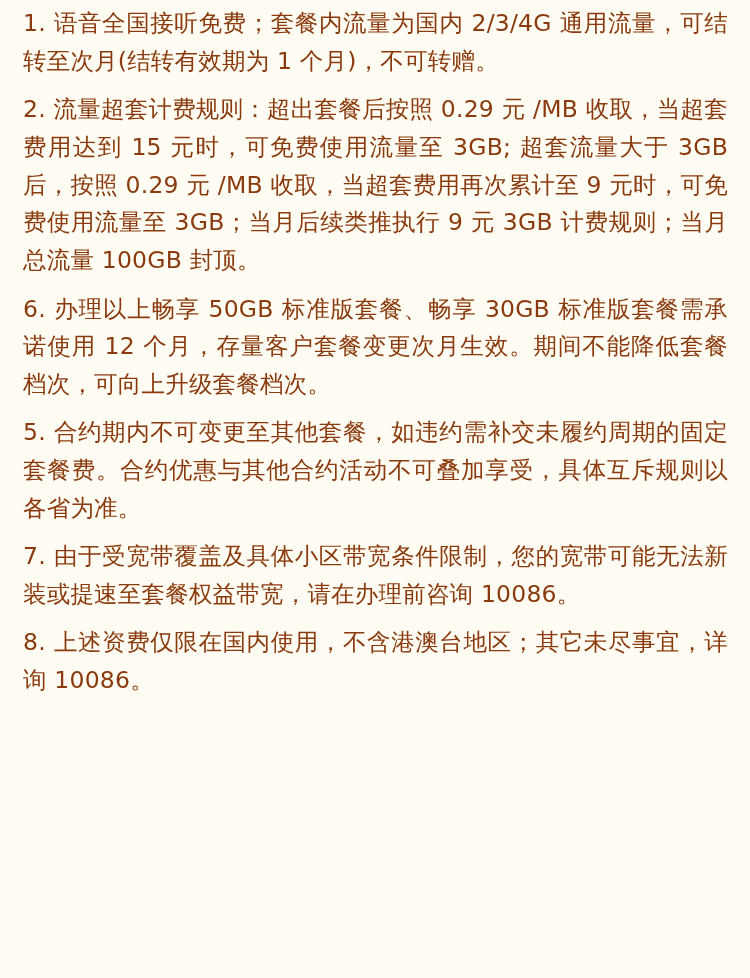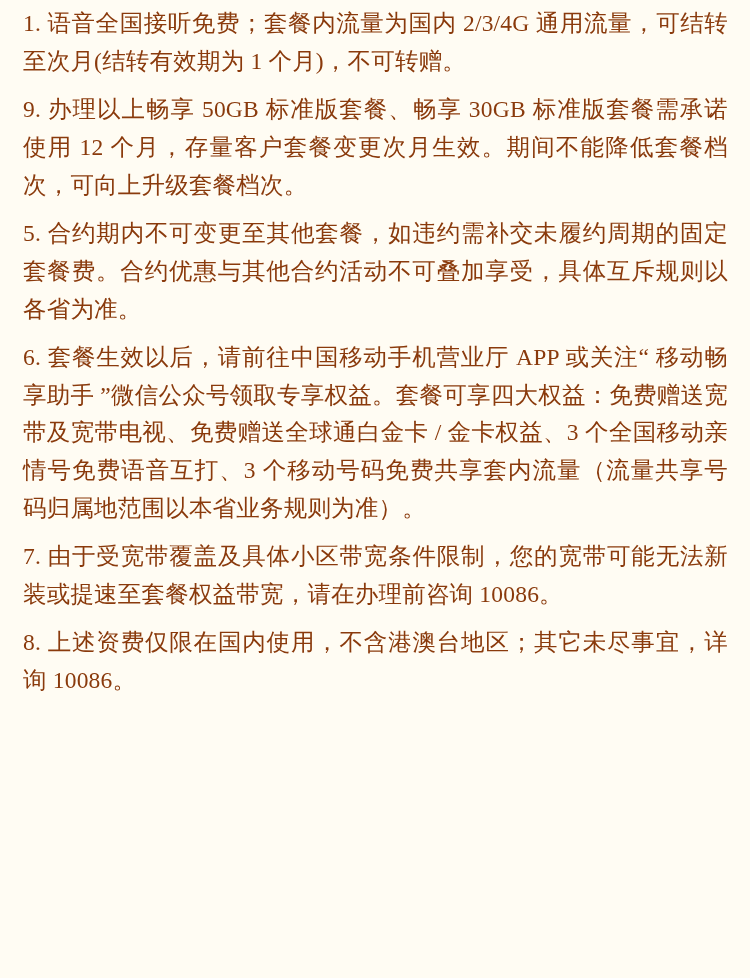--- a/index.html
+++ b/index.html
@@ -17,26 +17,25 @@
     padding: 5px 22px 0 23px;
     color: #8a3a0c;
     font-size: 23.5px;
     line-height: 37.8px;
     letter-spacing: 0.2px;
   }
   .term {
     margin: 0 0 10.5px 0;
     text-align: justify;
     word-break: break-all;
-    font-family: Liberation Serif, serif;
   }
 </style>
 </head>
 <body>
 
 <div class="terms">
   <p class="term">1. 语音全国接听免费；套餐内流量为国内 2/3/4G 通用流量，可结转至次月(结转有效期为 1 个月)，不可转赠。</p>
-  <p class="term">9. 办理以上畅享 50GB 标准版套餐、畅享 30GB 标准版套餐需承诺使用 12 个月，存量客户套餐变更次月生效。期间不能降低套餐档次，可向上升级套餐档次。</p>
+  <p class="term">2. 流量超套计费规则：超出套餐后按照 0.29 元 /MB 收取，当超套费用达到 15 元时，可免费使用流量至 3GB; 超套流量大于 3GB 后，按照 0.29 元 /MB 收取，当超套费用再次累计至 9 元时，可免费使用流量至 3GB；当月后续类推执行 9 元 3GB 计费规则；当月总流量 100GB 封顶。</p>
+  <p class="term">6. 办理以上畅享 50GB 标准版套餐、畅享 30GB 标准版套餐需承诺使用 12 个月，存量客户套餐变更次月生效。期间不能降低套餐档次，可向上升级套餐档次。</p>
   <p class="term">5. 合约期内不可变更至其他套餐，如违约需补交未履约周期的固定套餐费。合约优惠与其他合约活动不可叠加享受，具体互斥规则以各省为准。</p>
-  <p class="term">6. 套餐生效以后，请前往中国移动手机营业厅 APP 或关注“ 移动畅享助手 ”微信公众号领取专享权益。套餐可享四大权益：免费赠送宽带及宽带电视、免费赠送全球通白金卡 / 金卡权益、3 个全国移动亲情号免费语音互打、3 个移动号码免费共享套内流量（流量共享号码归属地范围以本省业务规则为准）。</p>
   <p class="term">7. 由于受宽带覆盖及具体小区带宽条件限制，您的宽带可能无法新装或提速至套餐权益带宽，请在办理前咨询 10086。</p>
   <p class="term">8. 上述资费仅限在国内使用，不含港澳台地区；其它未尽事宜，详询 10086。</p>
 </div>
 
 </body></html>

